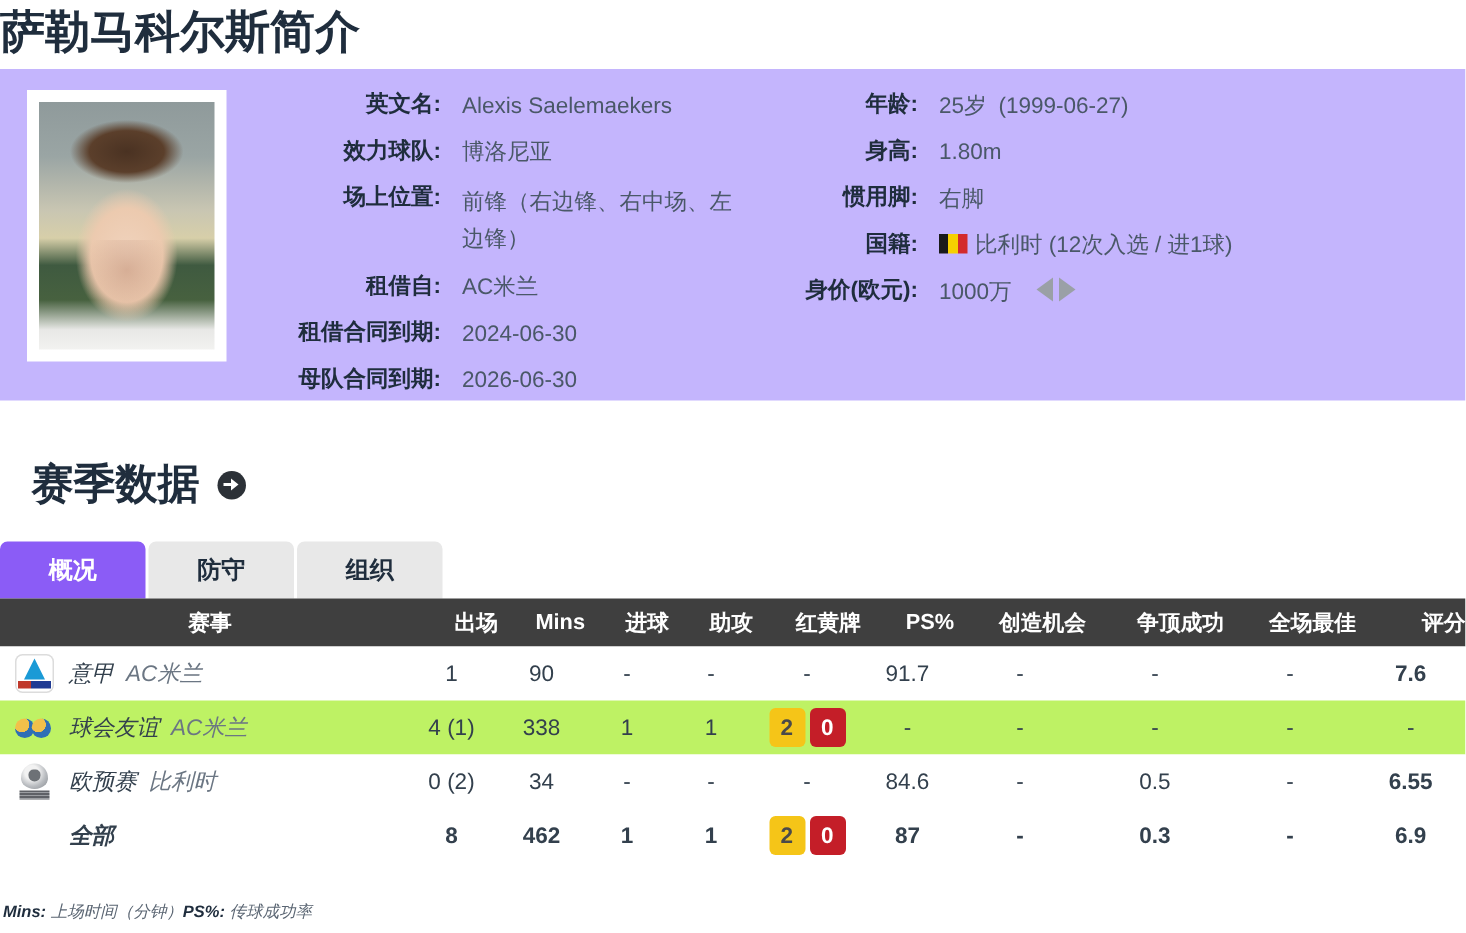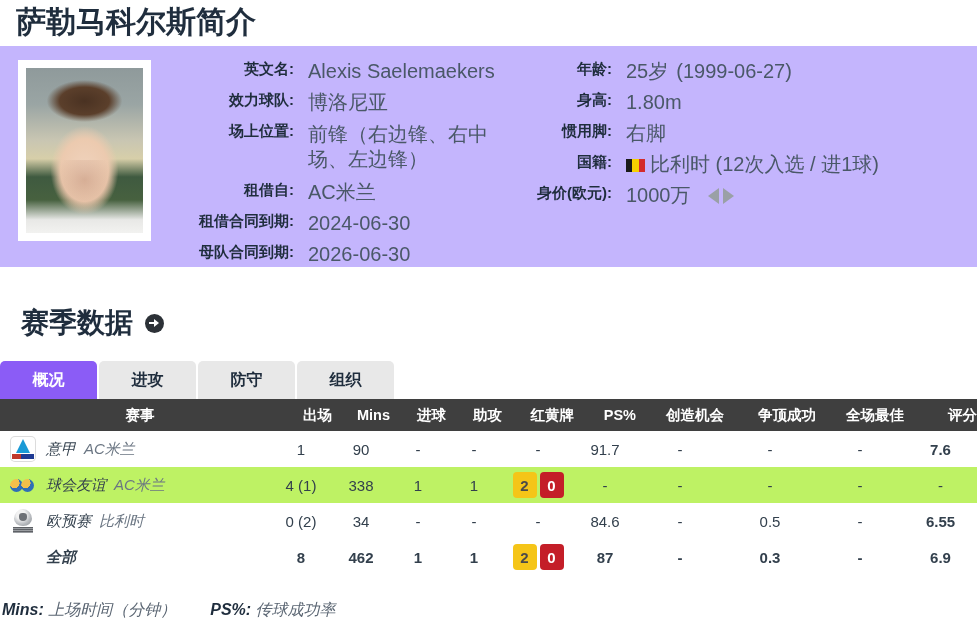--- a/index.html
+++ b/index.html
@@ -15,21 +15,20 @@
 
   
   .page-title {
     position: absolute;
     left: 0; top: 2px;
     font-size: 30px;
     font-weight: bold;
     color: #1f2d3d;
     letter-spacing: 0px;
     line-height: 40px;
-    padding-left: 16px;
   }
 
   
   .info-panel {
     position: absolute;
     left: 0; top: 46px;
     width: 977px; height: 221px;
     background: #c4b5fd;
     display: flex;
   }
@@ -75,21 +74,21 @@
   .info-label {
     font-size: 15px;
     font-weight: bold;
     color: #1f2d3d;
     text-align: right;
     white-space: nowrap;
   }
   .info-col.left .info-label  { width: 126px; }
   .info-col.right .info-label { width: 82px; }
   .info-value {
-    font-size: 20px;
+    font-size: 15px;
     color: #4a5868;
     padding-left: 14px;
     line-height: 22px;
   }
   .info-col.left .info-value { max-width: 205px; }
   .info-value.wrap { line-height: 25px; }
 
   .age-value .birth { margin-left: 8px; }
 
   .flag {
@@ -289,24 +288,23 @@
   .card-badge.yellow { background: #f5c518; color: #4a4a4a; }
   .card-badge.red    { background: #c41e28; color: #ffffff; }
 
   .rating { color: #eb4b0a; font-weight: bold; }
   tr.total .rating { font-weight: bold; }
 
   
   .footnote {
     position: absolute;
     left: 2px; top: 600px;
-    font-size: 16px;
+    font-size: 11px;
     color: #5b6673;
     display: flex;
-    gap: 34px;
   }
   .footnote b { color: #1f2d3d; font-style: italic; }
   .footnote i { font-style: italic; }
 </style>
 </head>
 <body>
 
 <div class="page">
 
   <div class="page-title">萨勒马科尔斯简介</div>
@@ -382,21 +380,20 @@
     </div>
   </div>
 
   <div class="section-head">
     <div class="section-title">赛季数据</div>
     <div class="arrow-circle"></div>
   </div>
 
   <div class="tabs">
     <div class="tab active">概况</div>
-    <div class="tab">进攻</div>
     <div class="tab">防守</div>
     <div class="tab">组织</div>
   </div>
 
   <table class="stats-table">
     <colgroup>
       <col style="width:270px">
       <col style="width:62px">
       <col style="width:58px">
       <col style="width:56px">

